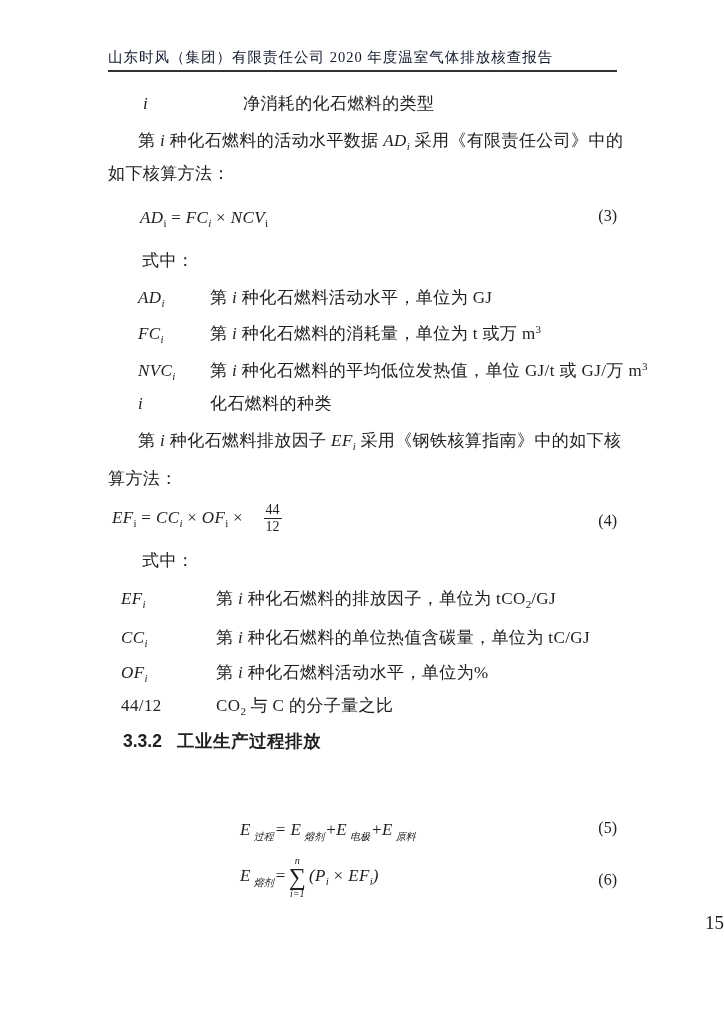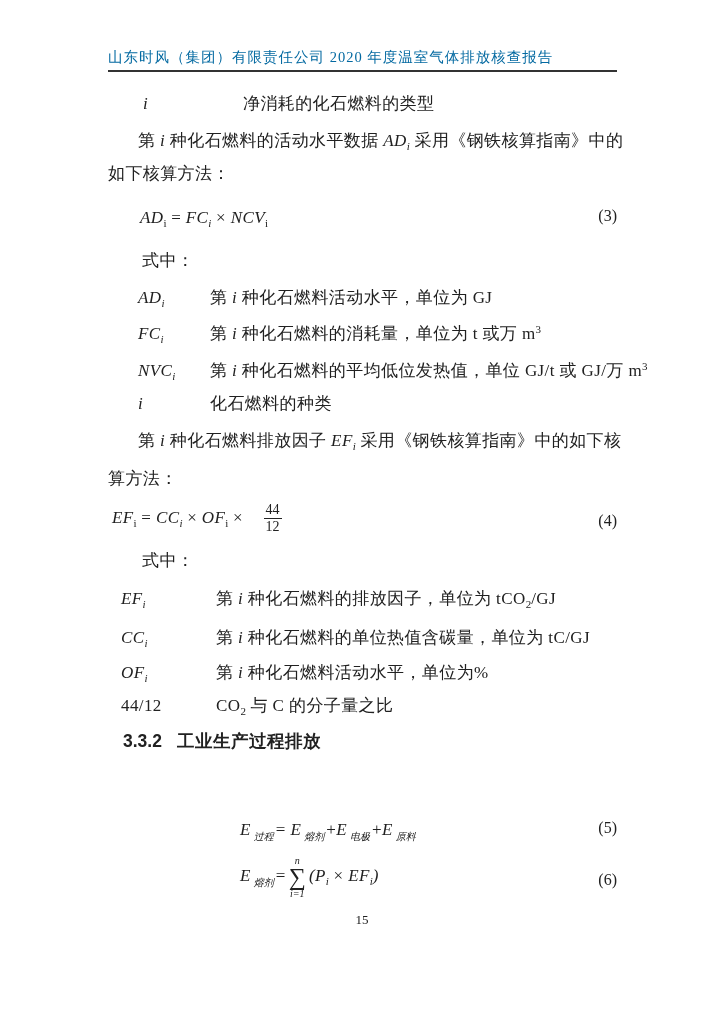--- a/index.html
+++ b/index.html
@@ -2,56 +2,56 @@
 <html><head>
 <meta charset="utf-8">
 <style>
   html,body { margin:0; padding:0; background:#ffffff; }
   .page {
     position:relative; width:724px; height:1024px; background:#ffffff;
     font-family:"Liberation Serif","DejaVu Serif",serif;
     color:#212121; overflow:hidden;
   }
   .line { position:absolute; font-size:17px; white-space:nowrap; letter-spacing:0.4px; line-height:1.25; }
-  .hdr  { font-size:14.5px; letter-spacing:1px; color:#0369a1; }
+  .hdr  { font-size:14.5px; letter-spacing:1px; color:#0f172a; }
   .rule { position:absolute; left:108px; top:70px; width:509px; height:0; border-bottom:2px solid #333; }
   .eqnum { position:absolute; right:107px; font-size:16px; letter-spacing:0; }
   .lbl { display:inline-block; }
   .w-a { width:100px; }
   .w-1 { width:72px; }
   .w-2 { width:95px;margin-left:8px; }
   .it    { font-style:italic; }
   .sub   { font-size:11px; vertical-align:-4px; letter-spacing:0; }
   .subit { font-size:11px; vertical-align:-4px; font-style:italic; letter-spacing:0; }
   .sup   { font-size:11px; vertical-align:6px; letter-spacing:0; }
   .subcn { font-size:10px; font-style:italic; vertical-align:-5px; letter-spacing:0; margin:0 2px 0 3px; }
   .frac  { display:inline-flex; flex-direction:column; align-items:center; vertical-align:middle;
            font-size:14px; line-height:1.15; margin-left:16px; letter-spacing:0; }
   .frac .den { border-top:1.3px solid #222; padding:0 2px; }
   .sum   { display:inline-flex; flex-direction:column; align-items:center; vertical-align:middle;
            line-height:1; margin:0 3px; letter-spacing:0; }
   .sum .top, .sum .bot { font-size:10px; font-style:italic; }
   .sum .sigma { font-size:24px; line-height:0.95; }
   .heading { font-family:"Liberation Sans","DejaVu Sans",sans-serif; font-weight:bold; font-size:17.5px; letter-spacing:0.5px; }
   .heading .hnum { margin-right:15px; letter-spacing:0; }
-  .pagenum { position:absolute; left:0; right:0; top:912px; text-align:center; font-size:13px; letter-spacing:0; }
+  .pagenum { position:absolute; left:0; right:0; top:912px; text-align:right; font-size:19px; letter-spacing:0; }
 </style>
 </head>
 <body>
 
 <div class="page">
 
   <div class="line hdr" style="left:108px; top:48px;">山东时风（集团）有限责任公司 2020 年度温室气体排放核查报告</div>
   <div class="rule"></div>
 
   <div class="line" style="left:143px; top:93px;">
     <span class="lbl w-a"><span class="it">i</span></span><span><span>净消耗的化石燃料的类型</span></span>
   </div>
 
-  <div class="line" style="left:138px; top:130px;"><span>第 </span><span class="it">i</span><span> 种化石燃料的活动水平数据 </span><span class="it">AD</span><span class="subit">i</span><span> 采用《钢铁核算指南》中的</span></div>
+  <div class="line" style="left:138px; top:130px;"><span>第 </span><span class="it">i</span><span> 种化石燃料的活动水平数据 </span><span class="it">AD</span><span class="subit">i</span><span> 采用《有限责任公司》中的</span></div>
   <div class="line" style="left:108px; top:163px;">如下核算方法：</div>
 
   <div class="line" style="left:140px; top:207px;"><span class="it">AD</span><span class="sub">i</span><span> = </span><span class="it">FC</span><span class="subit">i</span><span> × </span><span class="it">NCV</span><span class="sub">i</span></div>
   <div class="eqnum" style="top:207px;">(3)</div>
 
   <div class="line" style="left:142px; top:250px;">式中：</div>
 
   <div class="line" style="left:138px; top:287px;">
     <span class="lbl w-1"><span class="it">AD</span><span class="subit">i</span></span><span><span>第 </span><span class="it">i</span><span> 种化石燃料活动水平，单位为 GJ</span></span>
   </div>

